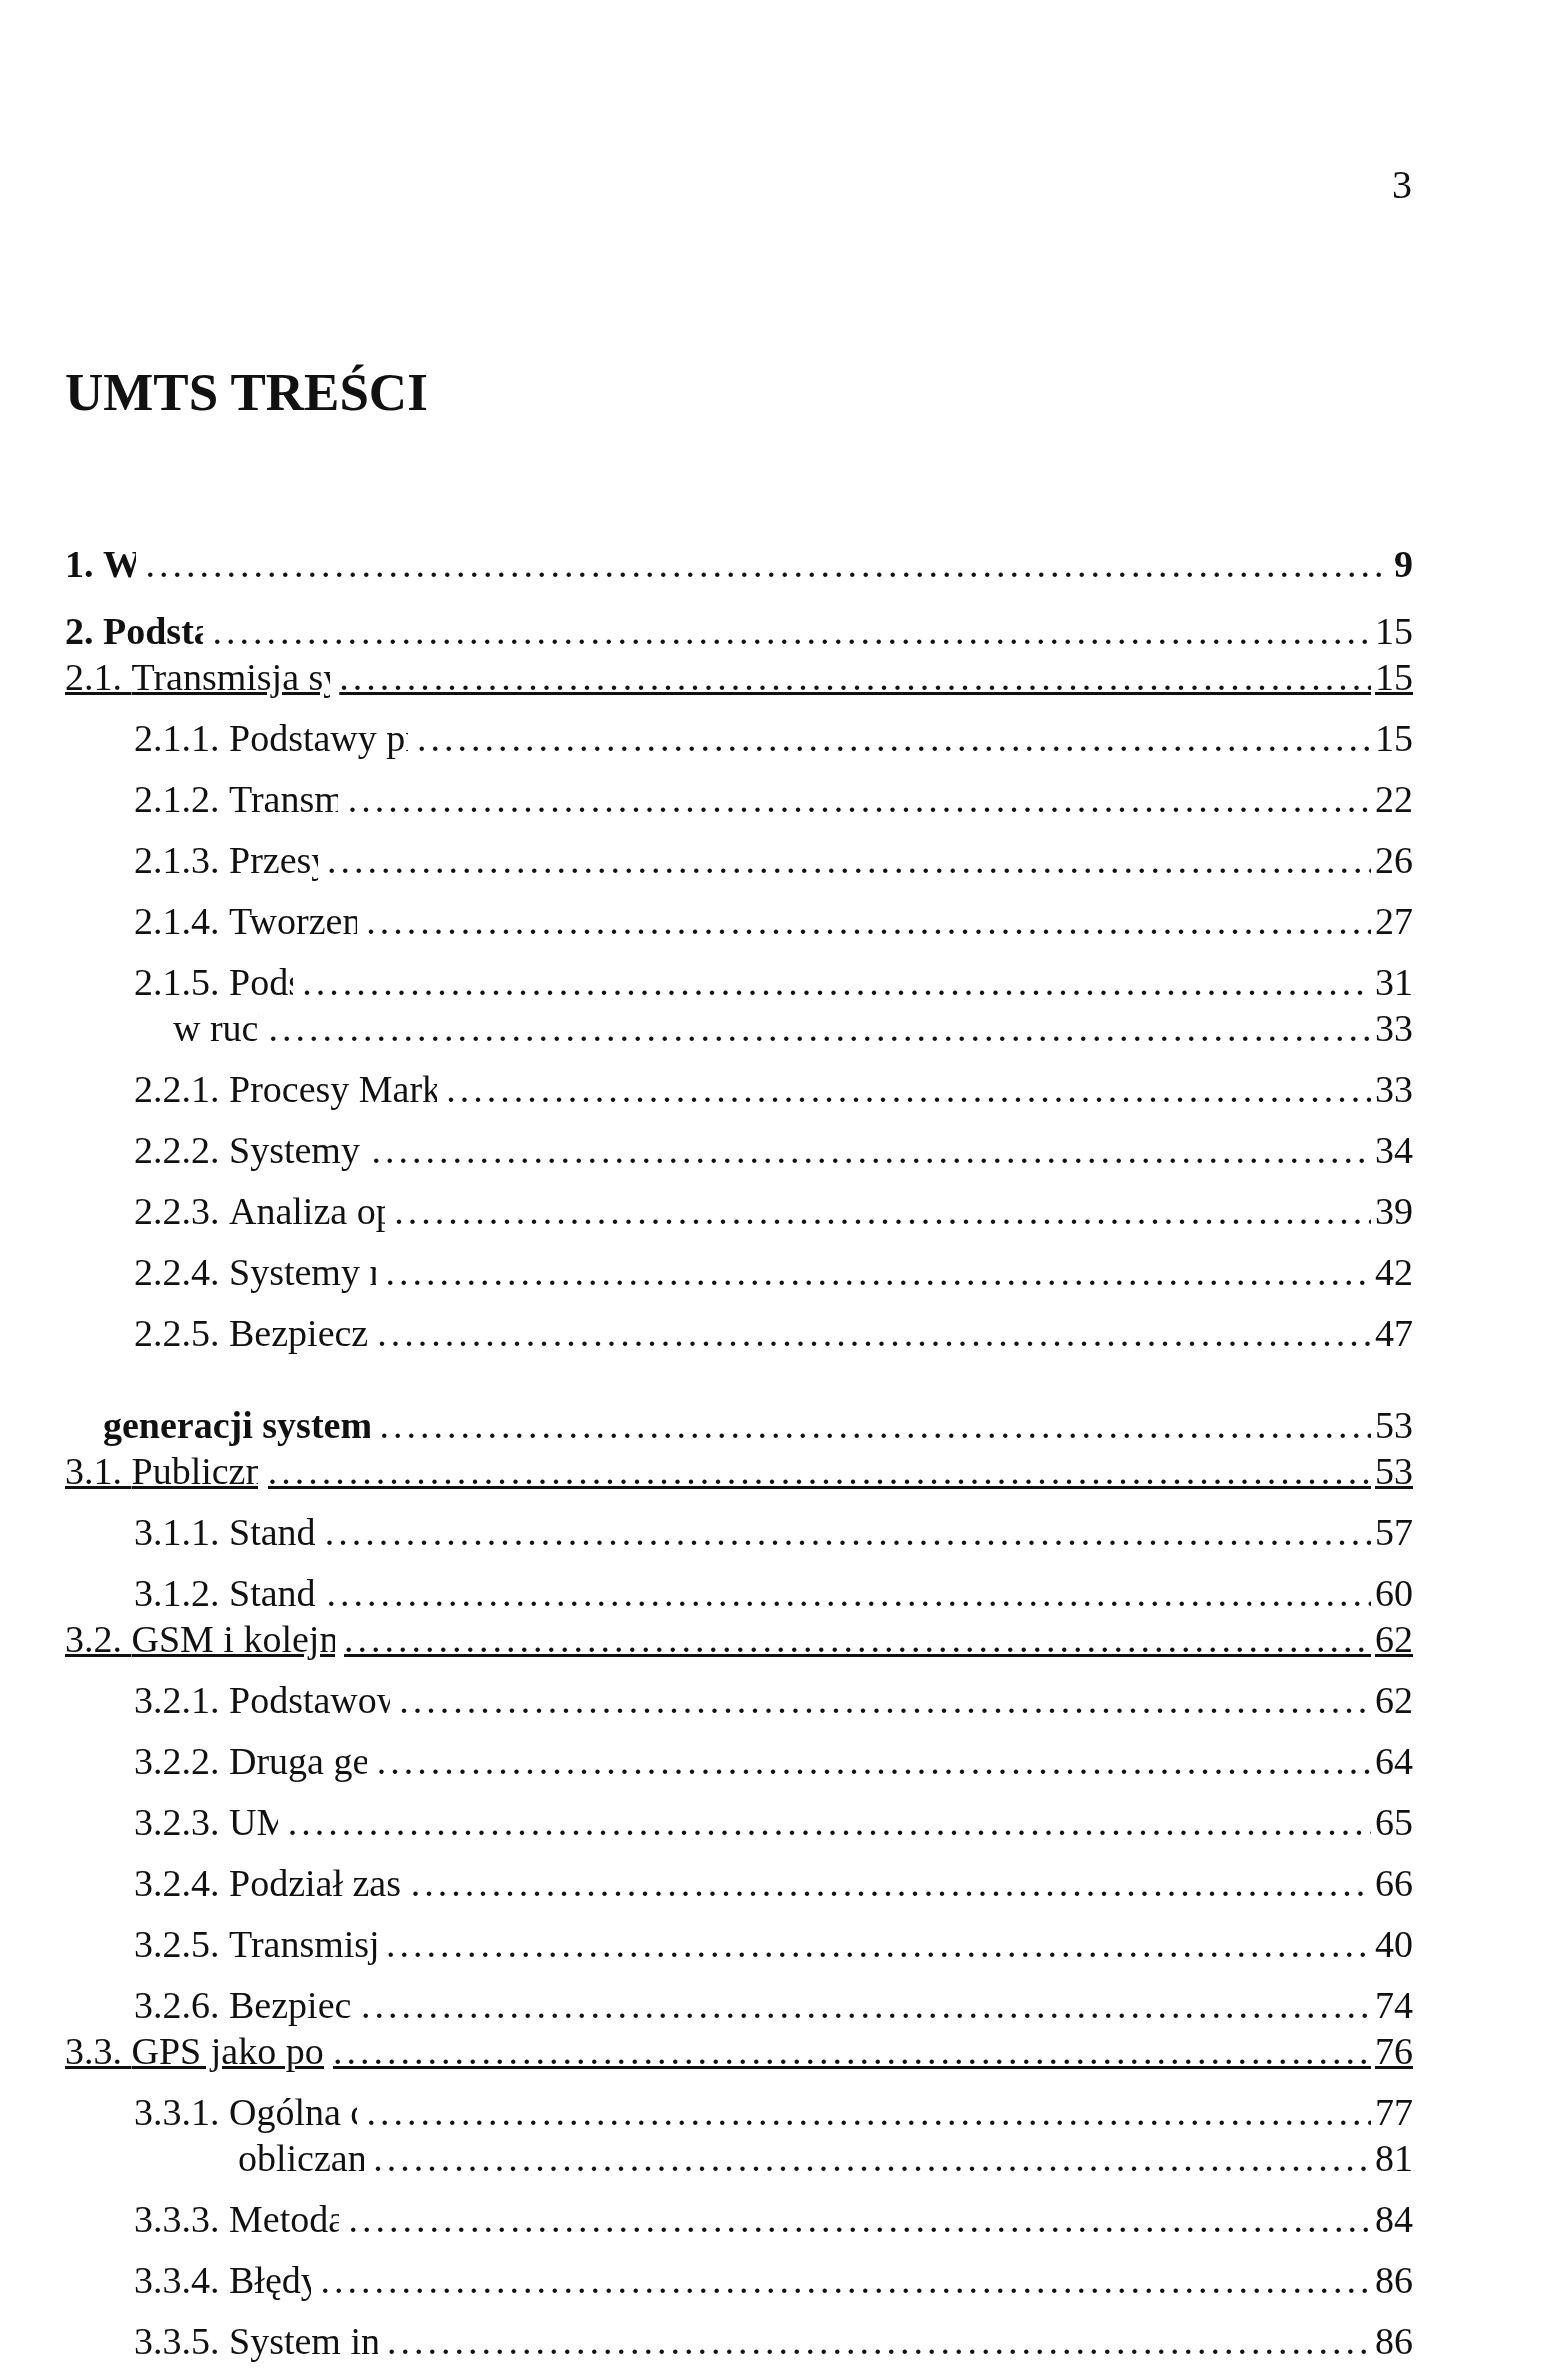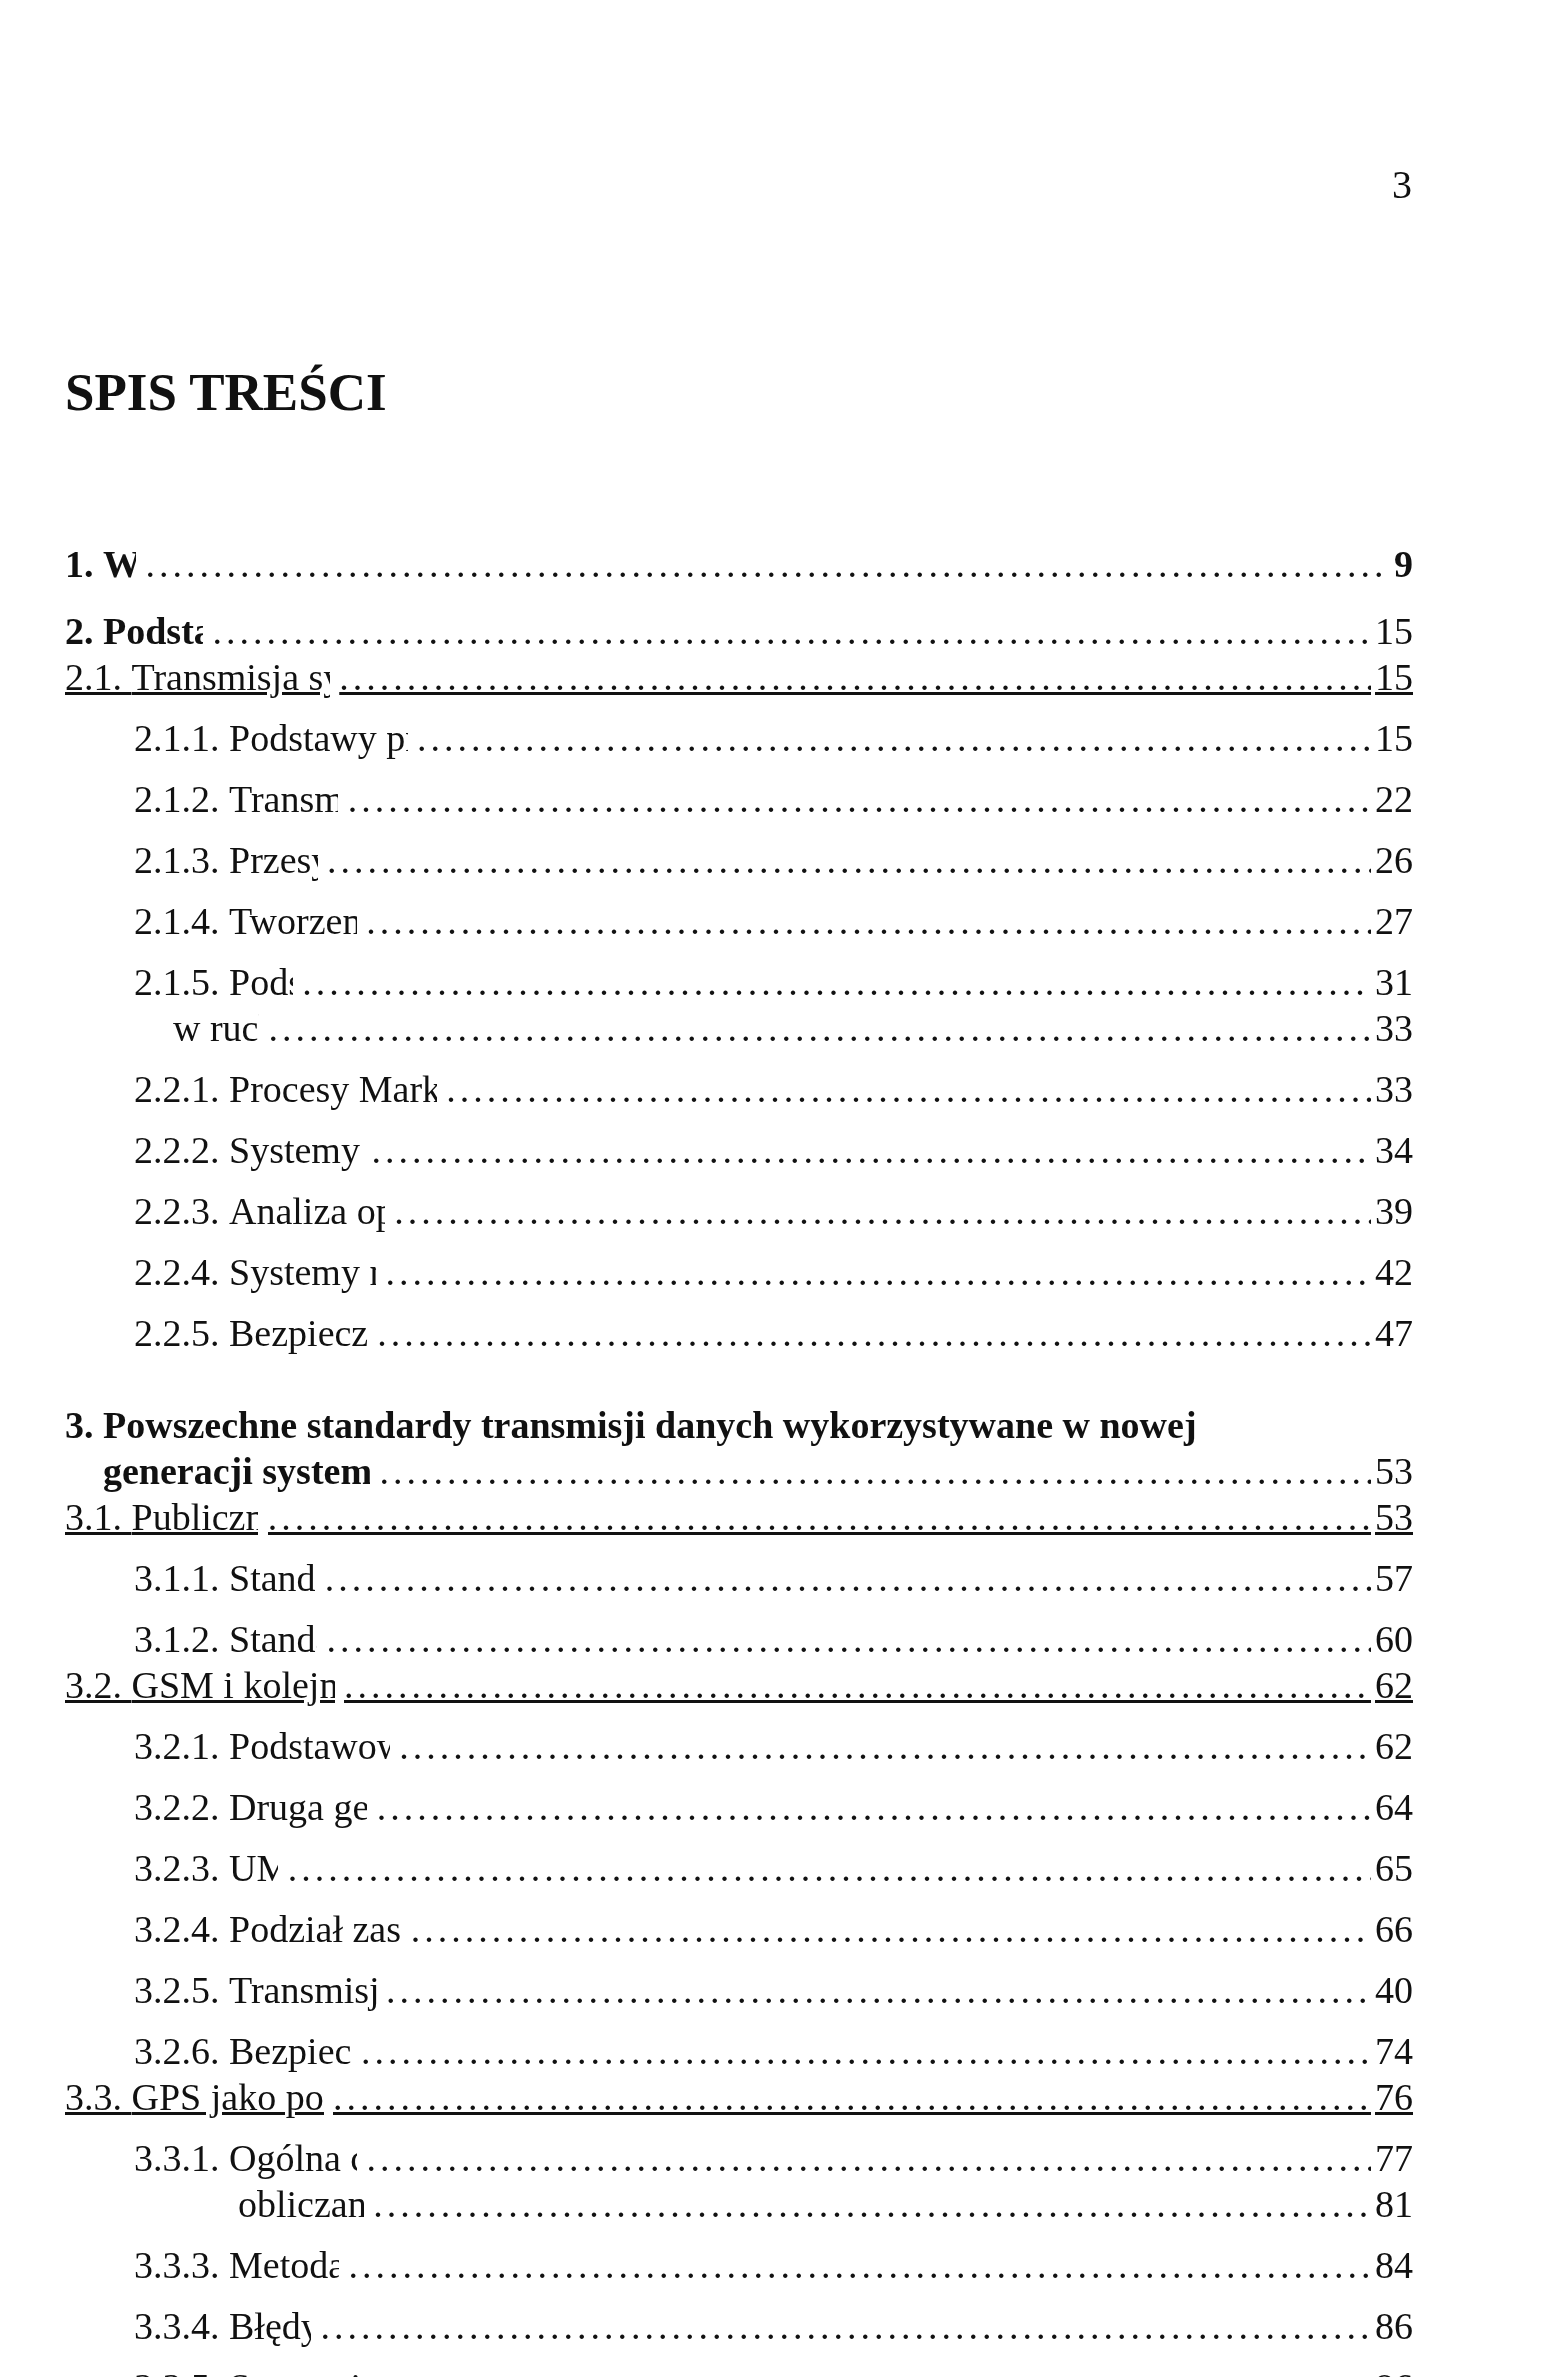--- a/index.html
+++ b/index.html
@@ -42,21 +42,21 @@
   .cont1 { padding-left: 38px; }
   .gap-after-wstep { margin-top: 21px; }
   .gap-chapter { margin-top: 46px; }
   .wrapline { display: block; white-space: nowrap; }
 </style>
 </head>
 <body>
 
 <div class="page-number">3</div>
 
-<h1 class="title">SPIS TREŚCI</h1>
+<h1 class="title">UMTS TREŚCI</h1>
 
 <div class="toc">
 
   <div class="entry bold lvl1">
     <span class="num">1.</span>&nbsp;<span class="label">Wstęp</span>
     <span class="leader"></span>
     <span class="page">9</span>
   </div>
 
   <div class="entry bold lvl1 gap-after-wstep">
@@ -133,23 +133,20 @@
     <span class="page">42</span>
   </div>
 
   <div class="entry lvl3">
     <span class="num">2.2.5.</span>&nbsp;<span class="label">Bezpieczne systemy w kolejnictwie</span>
     <span class="leader"></span>
     <span class="page">47</span>
   </div>
 
   <div class="gap-chapter">
-    <div class="wrapline lvl1" style="font-weight:bold">
-      <span class="num">3.</span>&nbsp;<span class="label">Powszechne standardy transmisji danych wykorzystywane w nowej</span>
-    </div>
     <div class="entry bold cont1">
       <span class="label">generacji systemów zarządzania i sterowania ruchem kolejowym</span>
       <span class="leader"></span>
       <span class="page norm">53</span>
     </div>
   </div>
 
   <div class="entry lvl2">
     <span class="num">3.1.</span>&nbsp;<span class="label">Publiczne sieci komputerowe</span>
     <span class="leader"></span>

